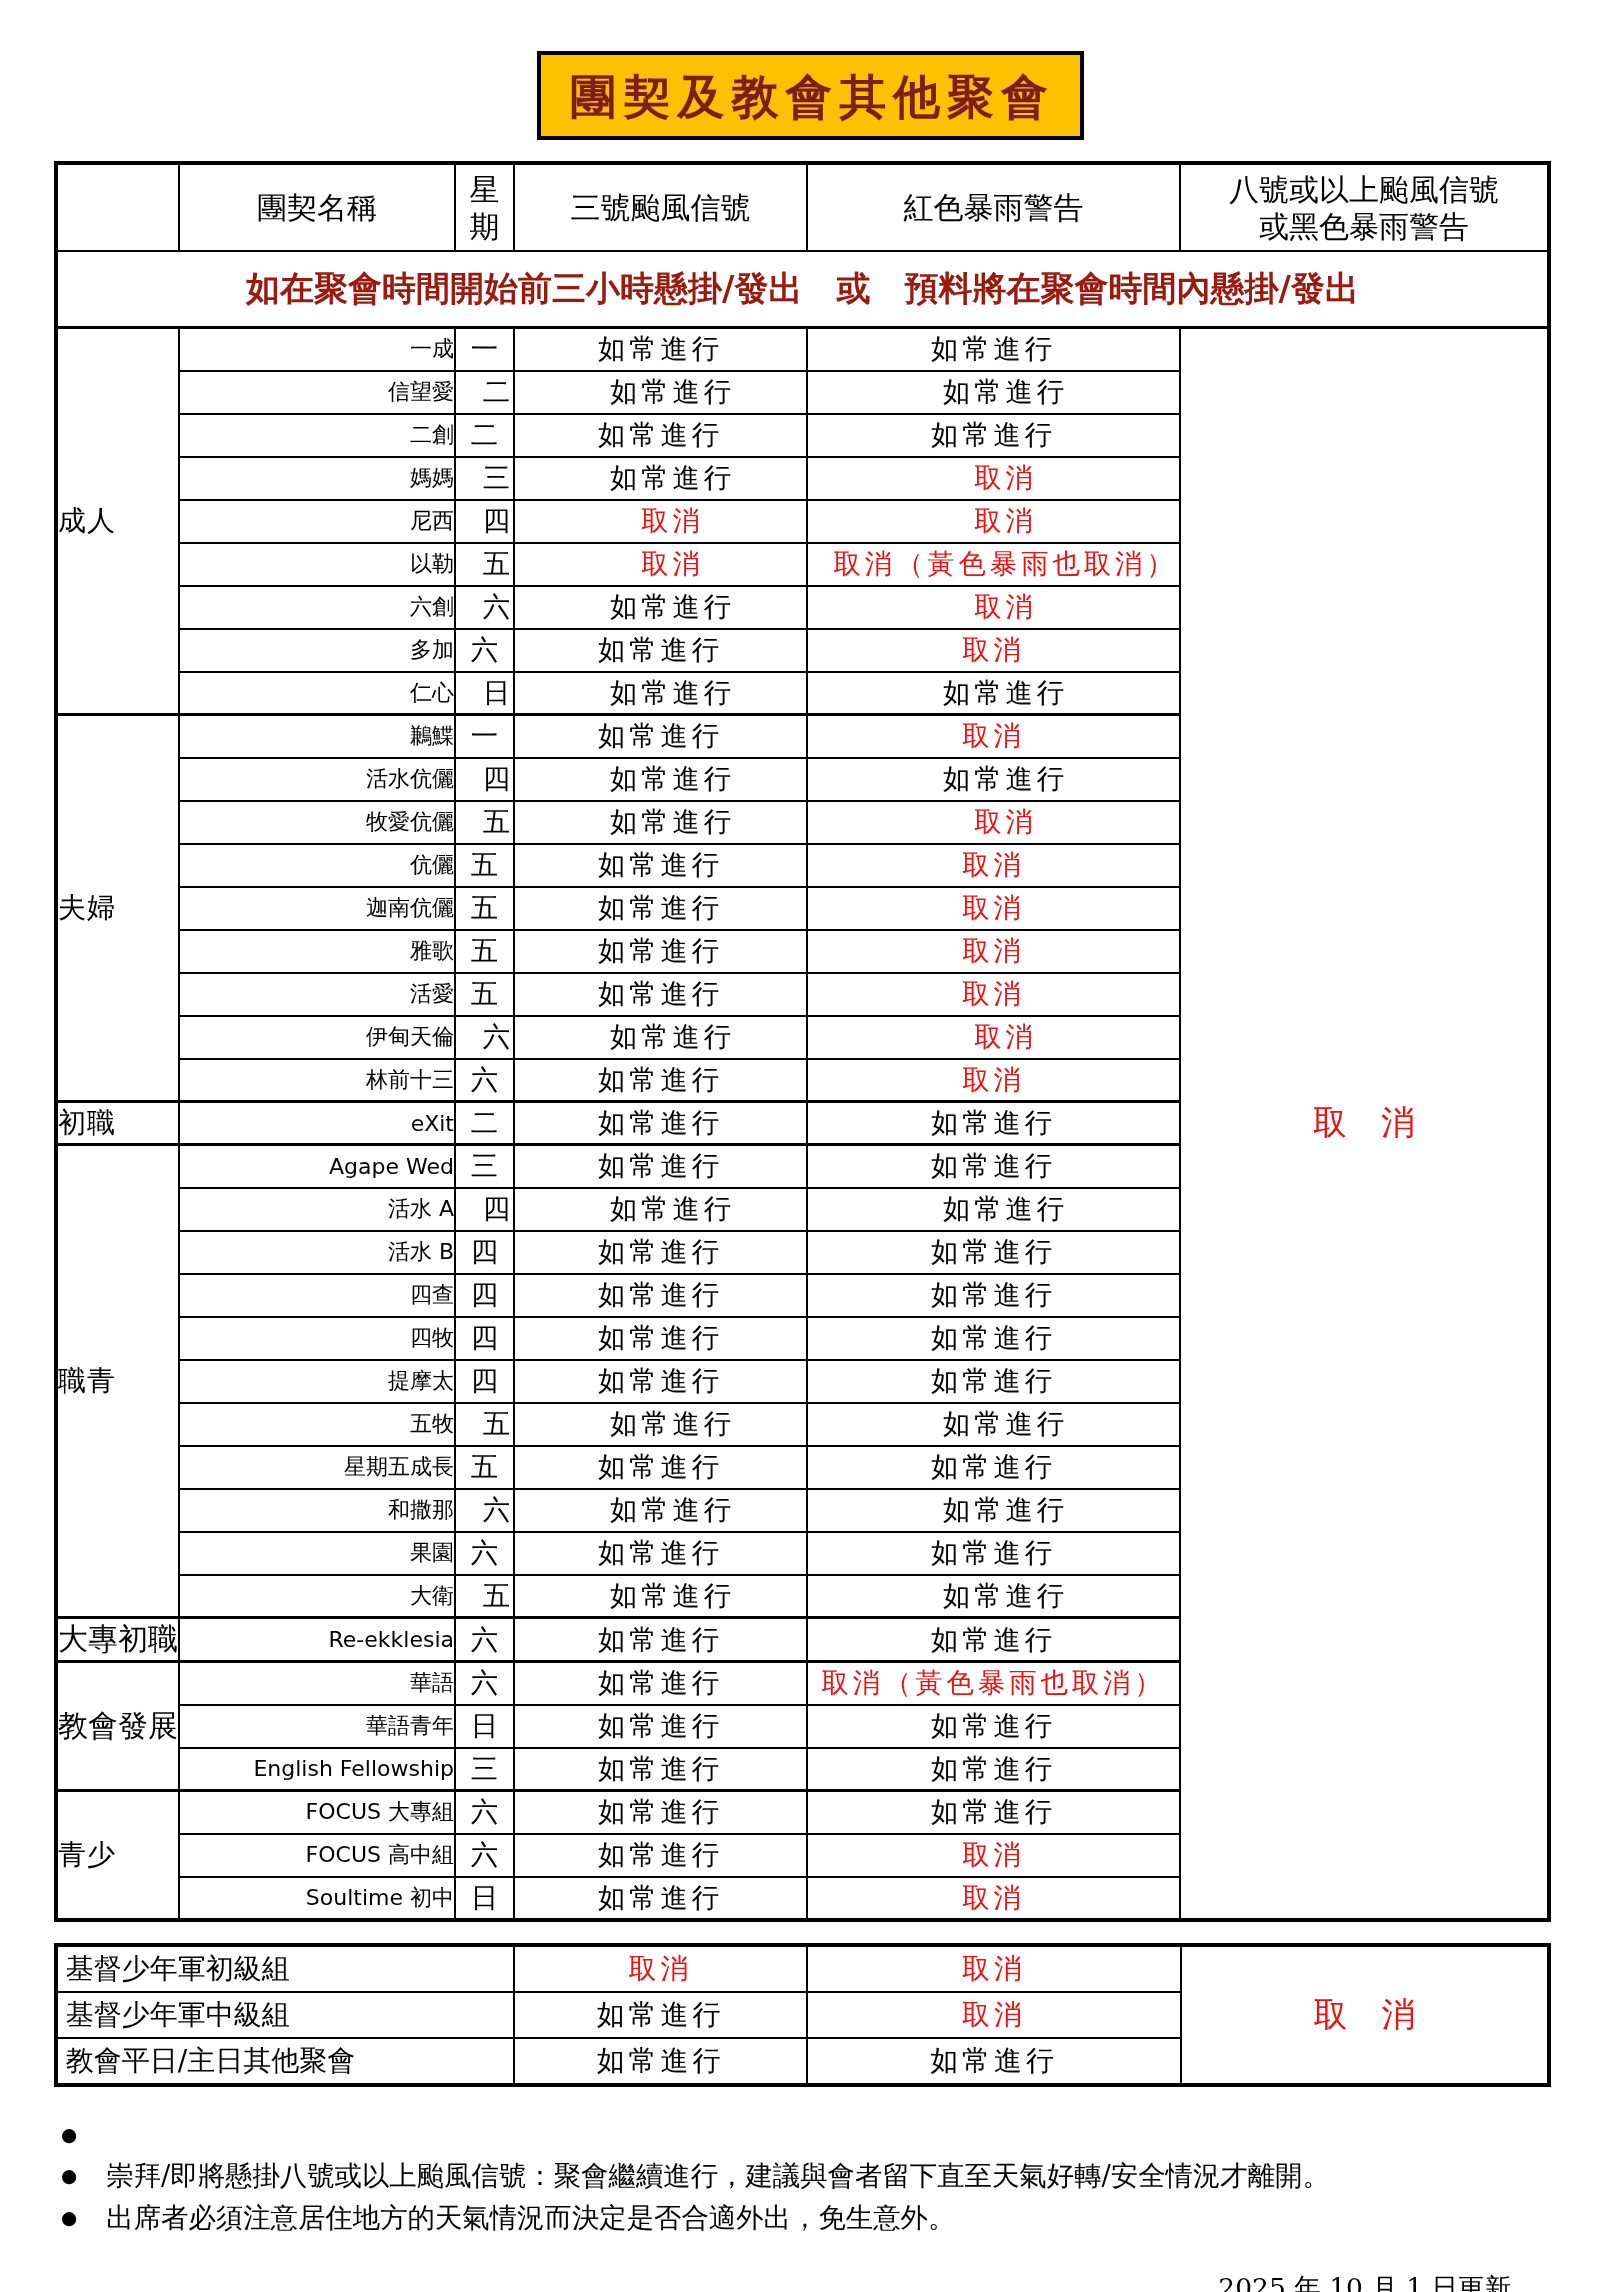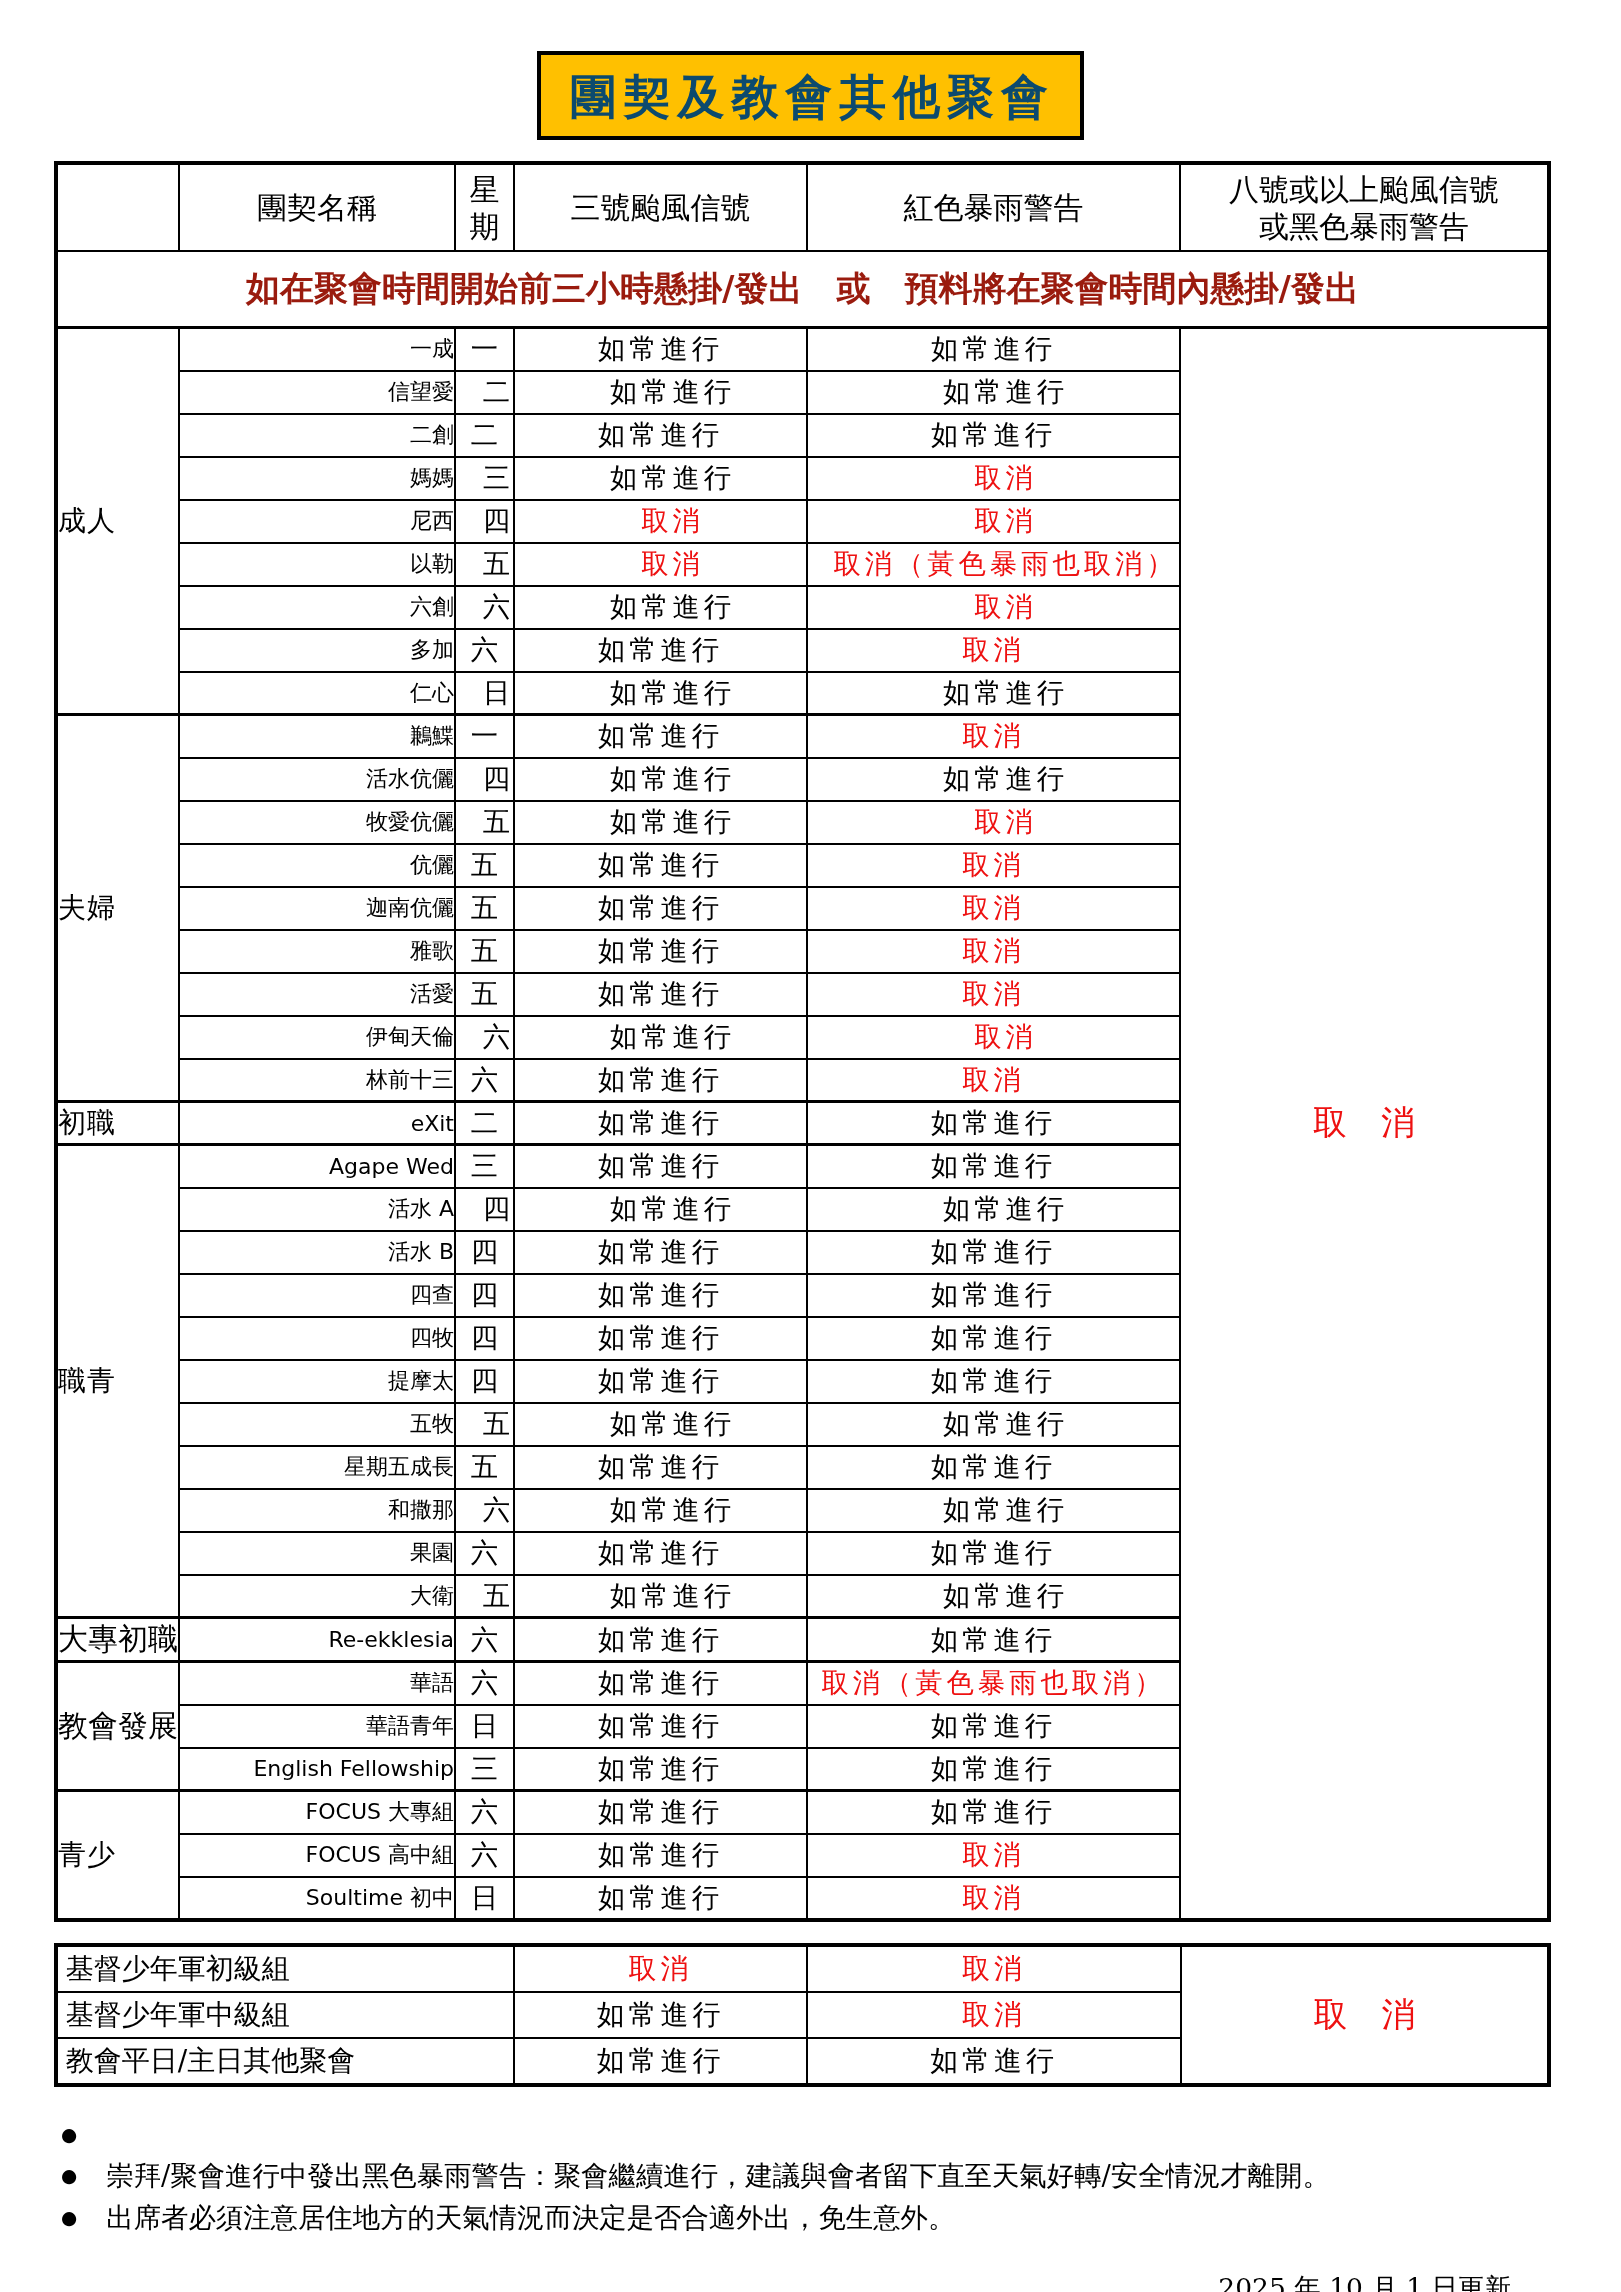--- a/index.html
+++ b/index.html
@@ -3,21 +3,21 @@
 <meta charset="utf-8">
 <style>
   html,body{margin:0;padding:0;}
   body{
     width:1621px;height:2293px;background:#ffffff;position:relative;
     font-family:"DejaVu Sans","Liberation Sans",sans-serif;color:#000;
   }
   .title-wrap{text-align:center;padding-top:51px;}
   .title-box{
     display:inline-block;background:#FFC000;border:4.9px solid #000;
-    color:#0c4a6e;font-weight:bold;font-size:47px;letter-spacing:6.9px;
+    color:#7f1d1d;font-weight:bold;font-size:47px;letter-spacing:6.9px;
     padding:15.7px 25.5px 13.7px 29px;line-height:1.1;
   }
   table.main{
     border-collapse:collapse;table-layout:fixed;width:1493px;
     margin:21px 0 0 54px;border:4.9px solid #000;
   }
   table.main td{border:2px solid #000;overflow:hidden;padding:0;}
   tr.hdr td{height:85px;text-align:center;font-size:30px;line-height:37px;vertical-align:middle;border-bottom:2.9px solid #000;}
   tr.notice td{
     height:74px;text-align:center;vertical-align:middle;
@@ -349,21 +349,21 @@
     </tr>
   </tbody>
 </table>
 
 <div class="notes">
   <div class="note">
     <span class="bullet">●</span>
   </div>
   <div class="note">
     <span class="bullet">●</span>
-    <span>崇拜/聚會進行中發出黑色暴雨警告：聚會繼續進行，建議與會者留下直至天氣好轉/安全情況才離開。</span>
+    <span>崇拜/即將懸掛八號或以上颱風信號：聚會繼續進行，建議與會者留下直至天氣好轉/安全情況才離開。</span>
   </div>
   <div class="note">
     <span class="bullet">●</span>
     <span>出席者必須注意居住地方的天氣情況而決定是否合適外出，免生意外。</span>
   </div>
 </div>
 
 <div class="updated">2025 年 10 月 1 日更新</div>
 
 

